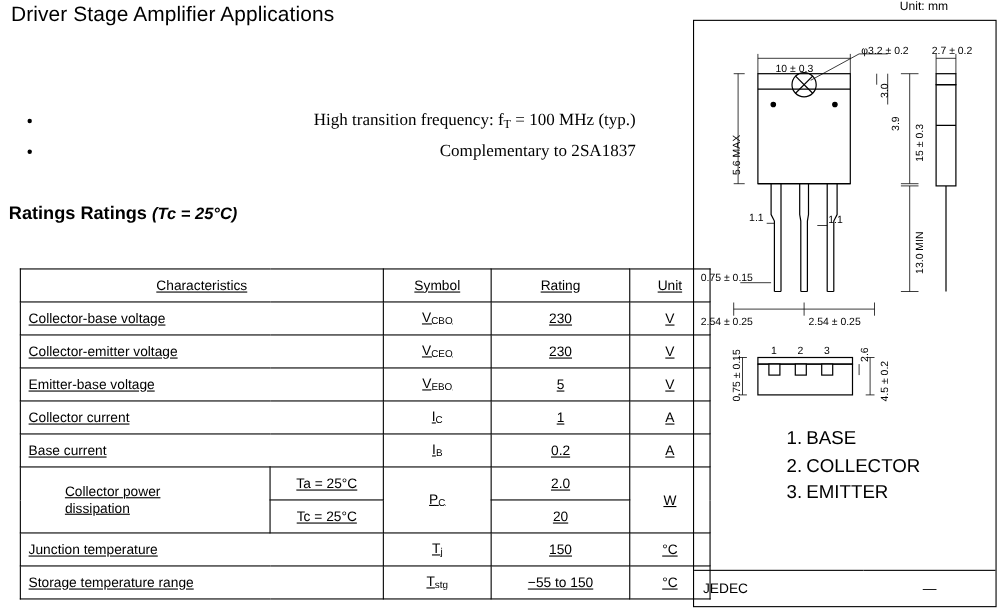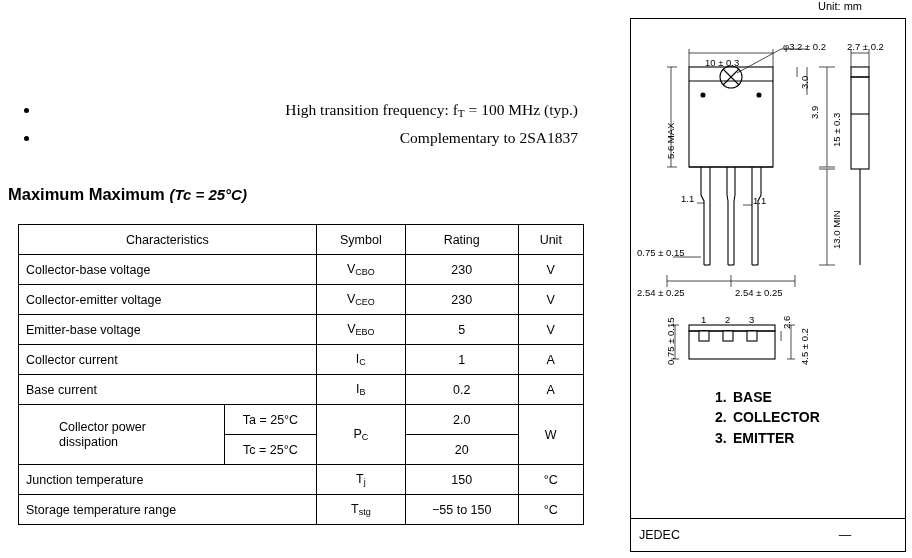--- a/index.html
+++ b/index.html
@@ -47,24 +47,25 @@
     position: absolute;
     left: 8px; top: 185px;
     font-size: 16.5px;
     font-weight: bold;
   }
   .sec-title .small { font-size: 15px; font-style: italic; }
 
   
   table.ratings {
     position: absolute;
-    left: 18px; top: 224px;
+    left: 18px; top: 244px;
     border-collapse: collapse;
-    width: 566px;
+    width: 628px;
     font-size: 12.5px;
+    text-decoration: underline;
   }
   table.ratings td, table.ratings th {
     border: 1px solid #000;
     padding: 0;
     font-weight: normal;
     text-align: center;
     height: 29px;
     vertical-align: middle;
   }
   table.ratings td.left-cell {
@@ -110,53 +111,53 @@
     height: 32px;
     padding: 0 0 0 8px;
     vertical-align: middle;
   }
   .jtable td.val { text-align: center; padding-left: 0; width: 120px;}
 
   
   .pinlegend {
     position: absolute;
     left: 84px; top: 368px;
-    font-size: 14px;
+    font-size: 17px;
     line-height: 1.45;
-    font-weight: bold;
   }
   .pinlegend .num { display:inline-block; width: 18px; }
   .dim-text {
     position: absolute;
     font-size: 9.5px;
     white-space: nowrap;
     font-family: "Liberation Sans", sans-serif;
   }
   .rot {
     transform-origin: 0 0;
     transform: rotate(-90deg);
   }
 </style>
 </head>
 <body>
 
 <div class="page">
 
   <div class="left">
 
+    <div class="doc-title">Driver Stage Amplifier Applications</div>
 
     <div class="bullets">
       <ul>
         <li>High transition frequency: f<sub>T</sub> = 100 MHz (typ.)</li>
         <li><span>Complementary to 2SA1837</span></li>
       </ul>
     </div>
 
     <div class="sec-title">
-      <span>Maximum Maximum</span>
+      <span>Ratings Ratings</span>
       <span class="small">(Tc = 25°C)</span>
     </div>
 
     <table class="ratings">
       <tbody>
           <tr>
         <th class="col-char" colspan="2">Characteristics</th>
         <th class="col-sym">Symbol</th>
         <th class="col-rat">Rating</th>
         <th class="col-unit">Unit</th>

